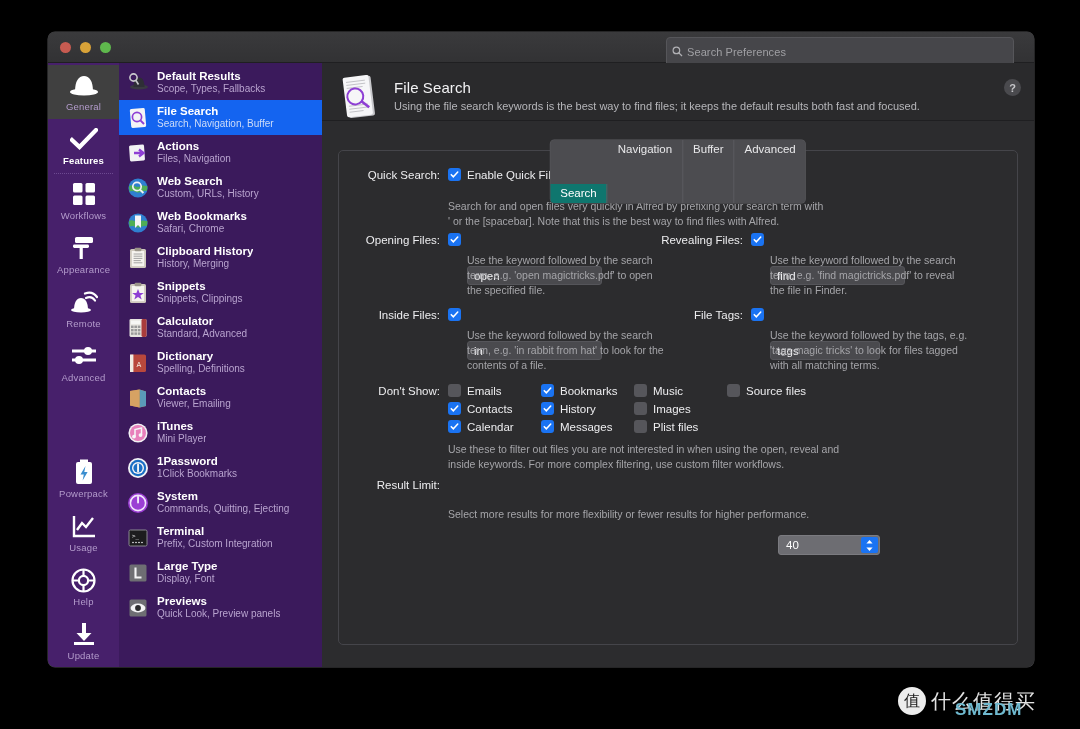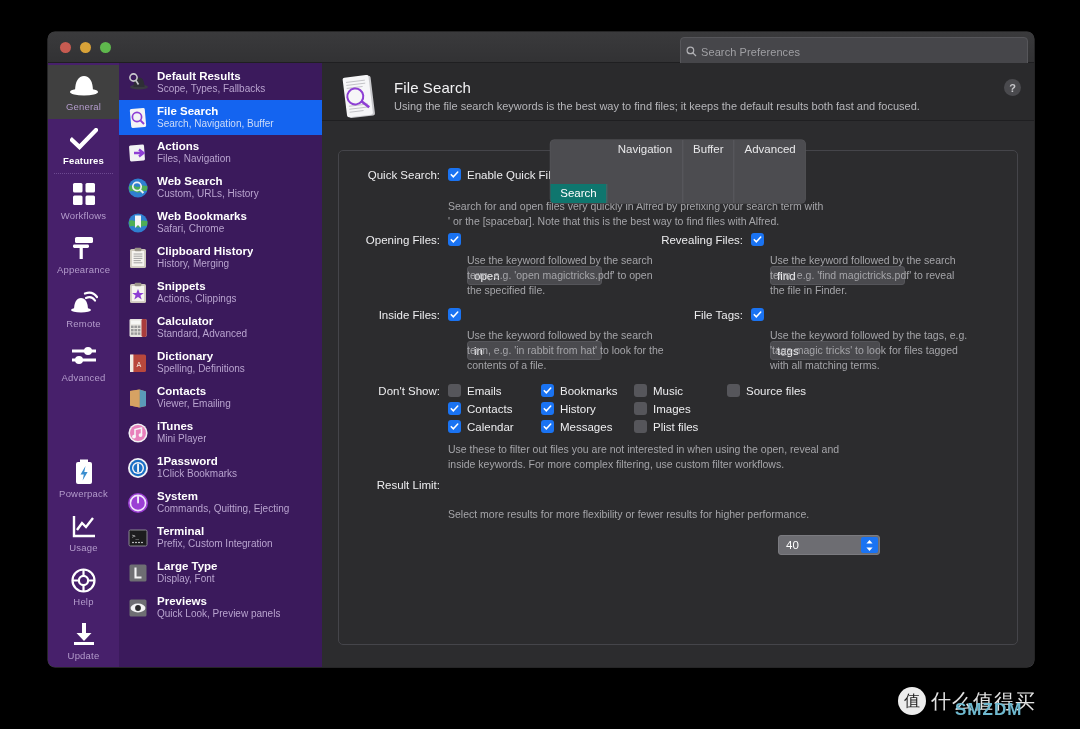--- a/index.html
+++ b/index.html
@@ -29,21 +29,21 @@
   .traffic {
     position: absolute; top: 10px;
     width: 11px; height: 11px; border-radius: 50%;
   }
   .traffic.close { left: 12px; background: #c75b51; }
   .traffic.min   { left: 32px; background: #d8a238; }
   .traffic.max   { left: 52px; background: #5fb84d; }
 
   #search-pref {
     position: absolute;
-    right: 6px; top: 5px;
+    right: 20px; top: 5px;
     width: 348px; height: 30px;
     background: #46464a;
     border: 1px solid #56565a;
     border-radius: 4px;
     display: flex; align-items: center;
     padding-left: 5px;
     gap: 4px;
   }
   #search-pref .mag { flex: 0 0 auto; }
   #search-pref .ph {
@@ -472,21 +472,21 @@
         <span class="ficon">
           <svg width="22" height="22" viewBox="0 0 22 22">
               <rect x="3" y="2" width="16" height="19" rx="1.6" fill="#cfc9bd"></rect>
               <rect x="4.8" y="4" width="12.4" height="15.2" fill="#f6f4ef"></rect>
               <rect x="7.6" y="0.8" width="6.8" height="3.4" rx="1.2" fill="#9b9589"></rect>
               <path d="M11 7 L12.6 11 L16.8 11 L13.4 13.6 L14.7 17.6 L11 15.1 L7.3 17.6 L8.6 13.6 L5.2 11 L9.4 11 Z" fill="#8e3fd4"></path>
             </svg>
         </span>
         <span class="ftext">
           <span class="ftitle">Snippets</span>
-          <span class="fsub">Actions, Clippings</span>
+          <span class="fsub">Snippets, Clippings</span>
         </span>
       </div>
 
       <div class="fitem">
         <span class="ficon">
           <svg width="22" height="22" viewBox="0 0 22 22">
               <rect x="2.5" y="2" width="17" height="18" rx="1.4" fill="#e6e4df"></rect>
               <rect x="14.5" y="2" width="5" height="18" rx="1.4" fill="#a93c3c"></rect>
               <rect x="4" y="3.6" width="9.4" height="3.6" fill="#f7f7f5"></rect>
               <g fill="#9a9a9a">

